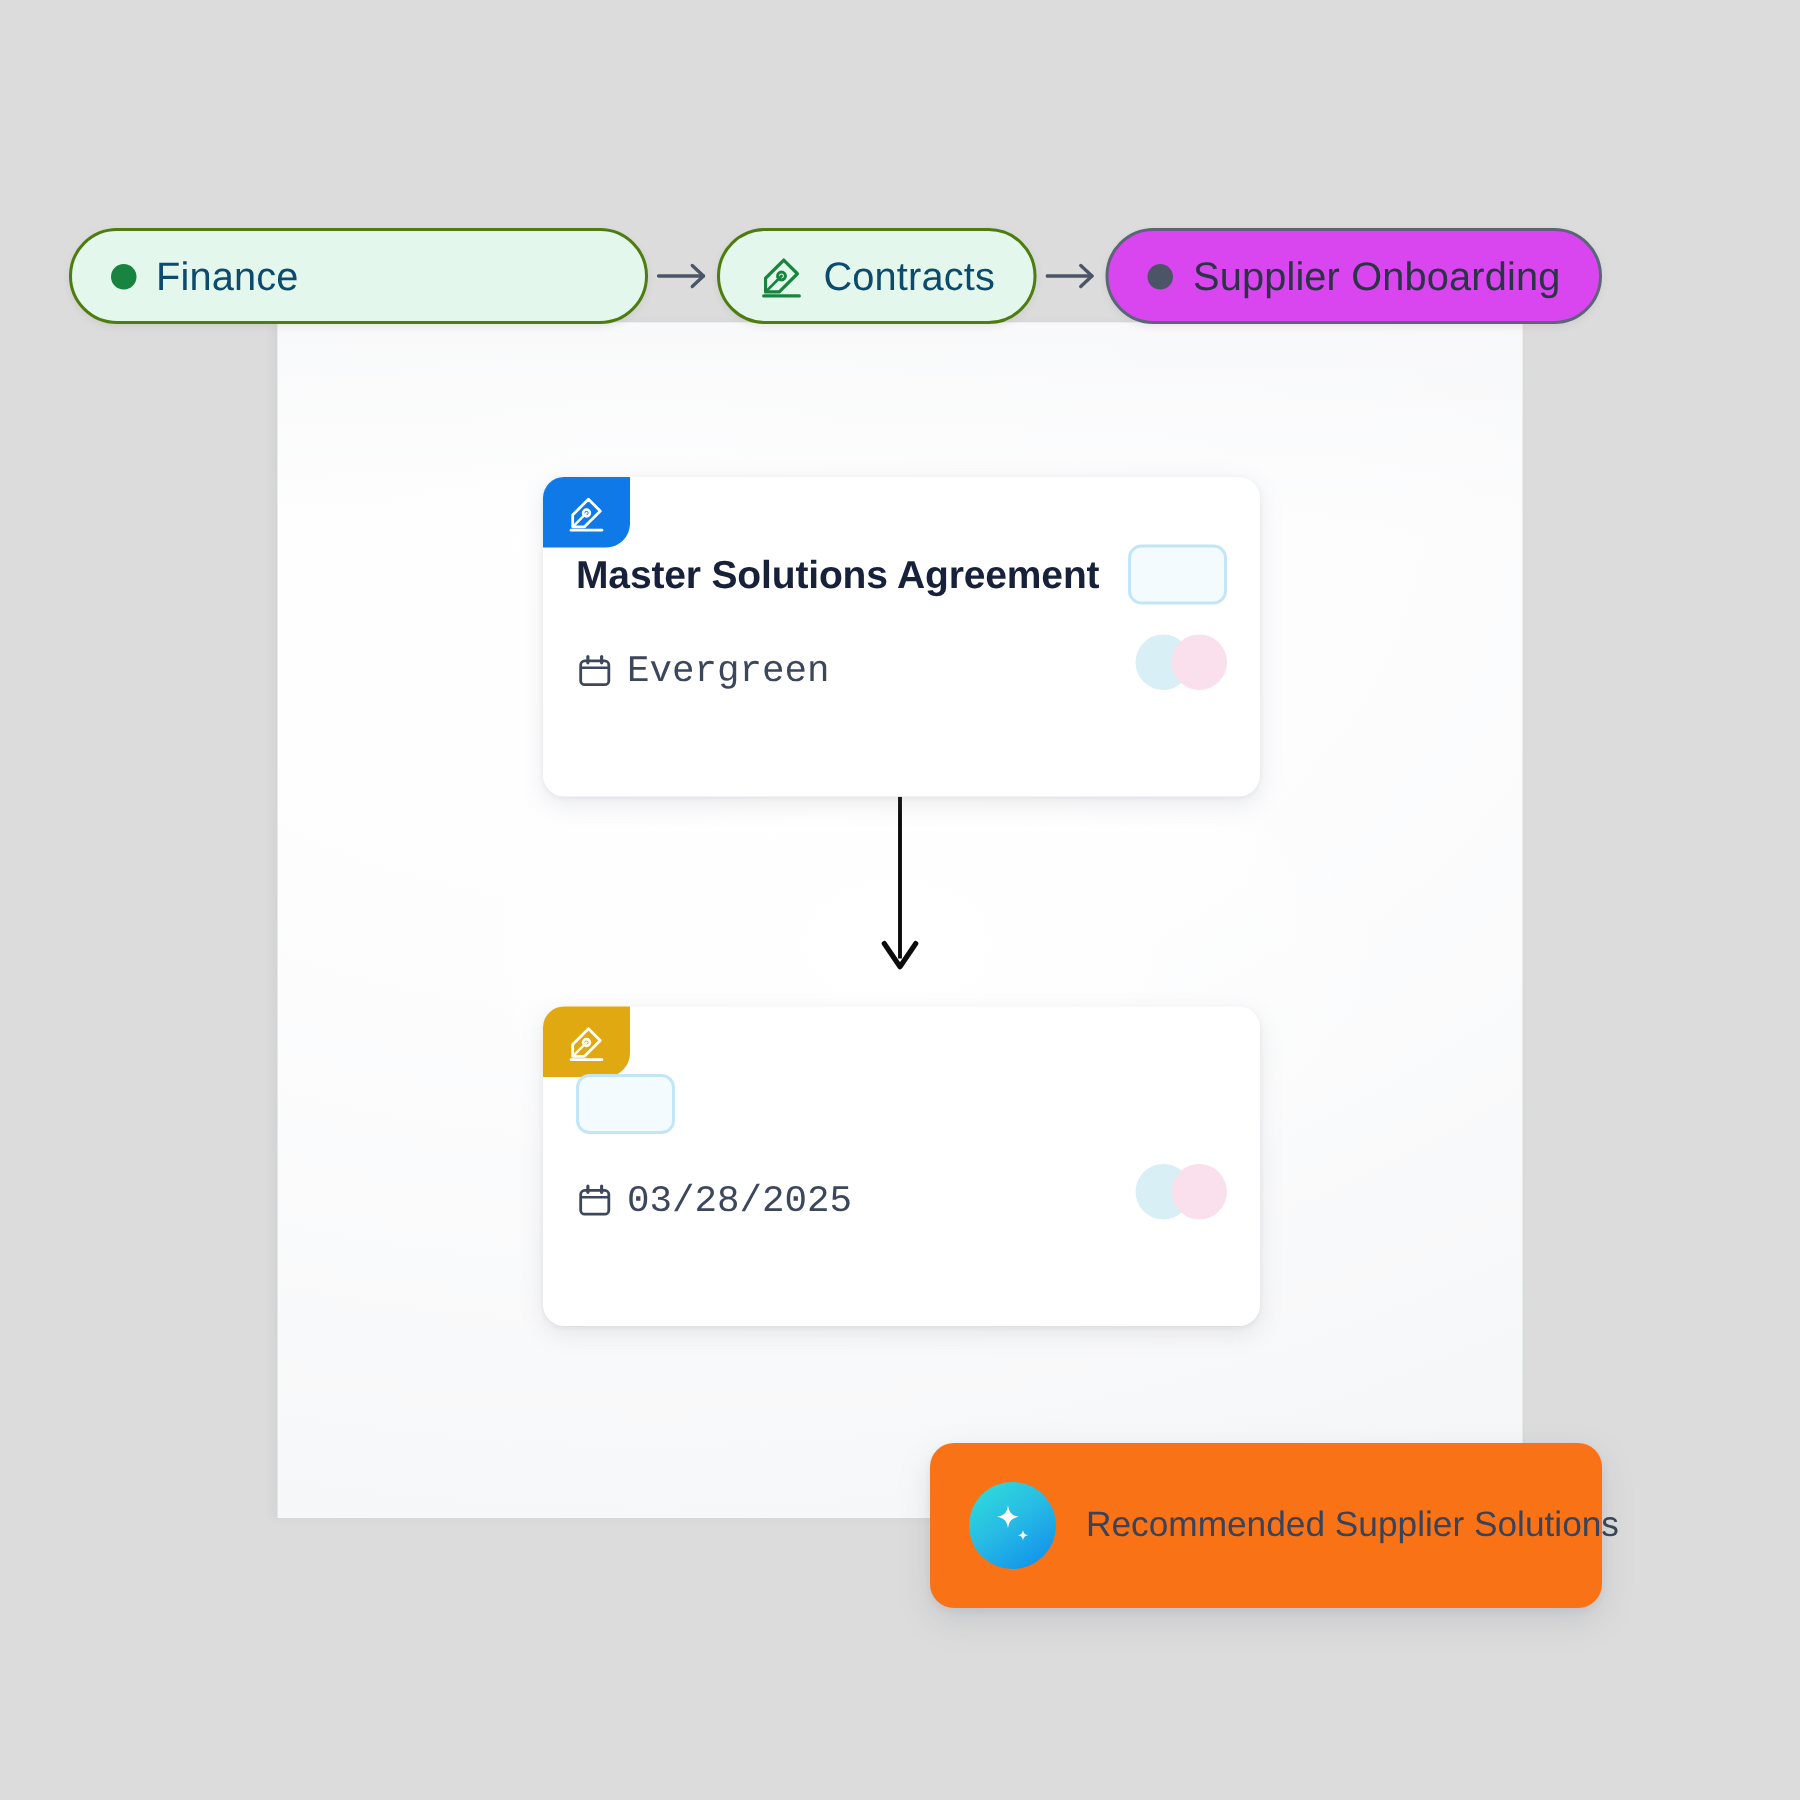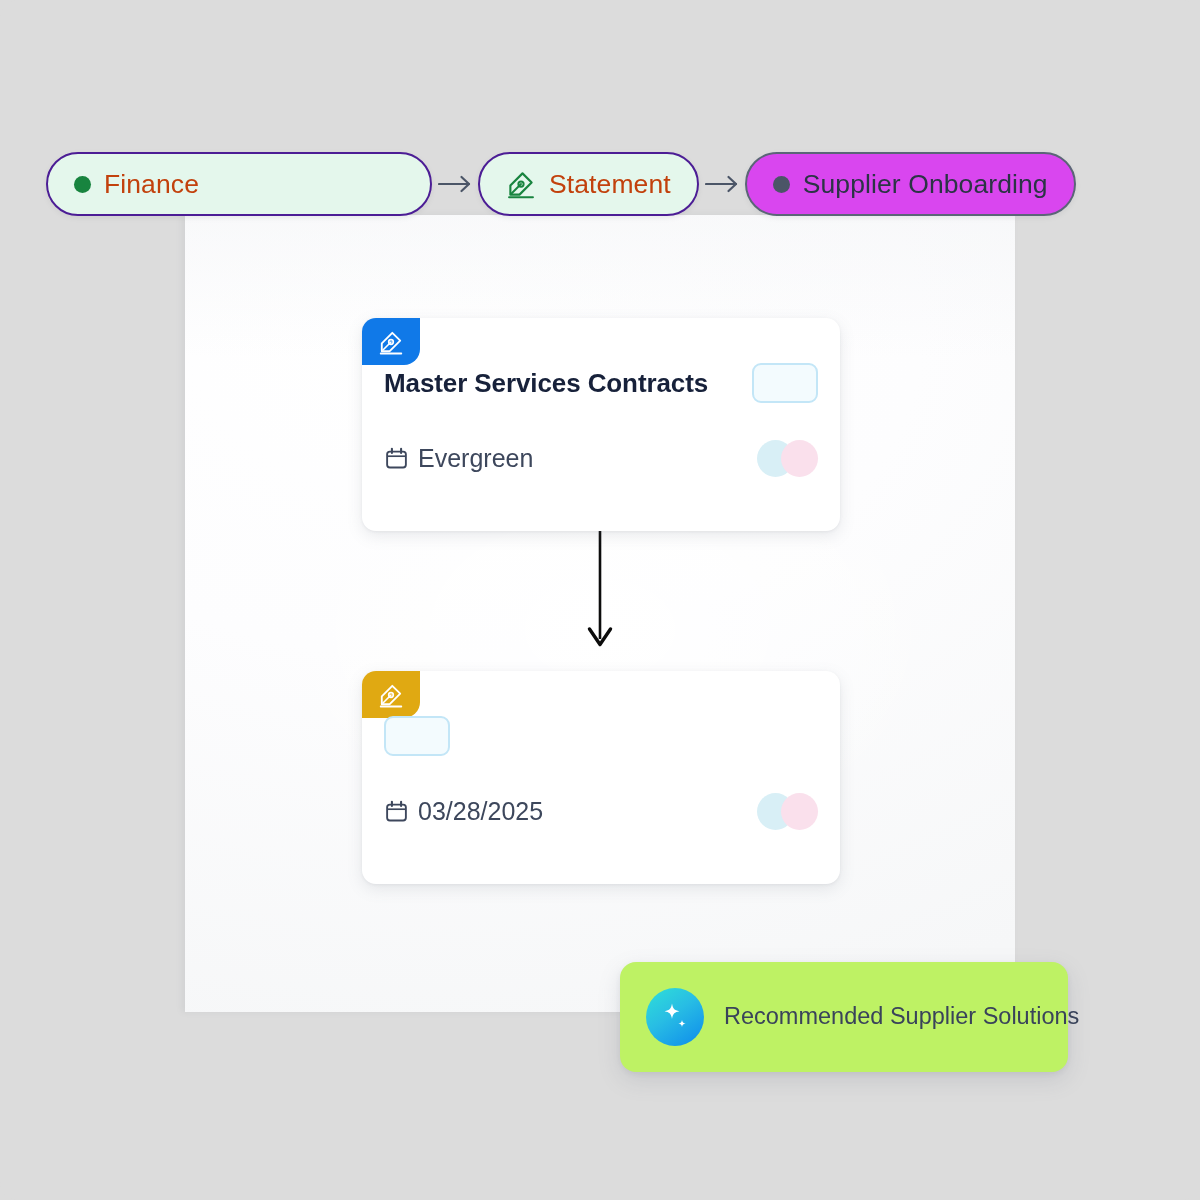--- a/index.html
+++ b/index.html
@@ -67,22 +67,22 @@
     padding: 0 26px;
     border-radius: 999px;
     font-size: 26.5px;
     letter-spacing: .1px;
     white-space: nowrap;
     box-shadow: 0 2px 5px rgba(120,125,135,.13);
   }
 
   .pill.green {
     background: #e4f7ec;
-    border: 2px solid #4c1d95;
-    color: #c2410c;
+    border: 2px solid #4d7c0f;
+    color: #0c4a6e;
     min-width: 386px;
   }
 
   .pill.green.compact { min-width: 0; }
 
   .pill.neutral {
     background: #d946ef;
     border: 2px solid #5b6577;
     color: #2b3445;
     min-width: 0;
@@ -159,24 +159,25 @@
     border-radius: 9px;
     background: #f3fbfe;
     border: 2px solid #c3e6f7;
     flex: none;
   }
 
   .card-meta-row {
     position: absolute;
     left: 22px;
     right: 22px;
-    top: 122px;
-    display: flex;
-    align-items: center;
+    top: 105px;
+    display: flex;
+    align-items: flex-end;
     justify-content: space-between;
+    font-family: Liberation Mono, monospace;
   }
 
   .meta-left {
     display: flex;
     align-items: center;
     gap: 9px;
   }
 
   .meta-text {
     font-size: 25px;
@@ -207,21 +208,21 @@
     z-index: 3;
   }
 
   
   #recommendation-toast {
     position: absolute;
     left: 620px;
     top: 962px;
     width: 448px;
     height: 110px;
-    background: #bef264;
+    background: #f97316;
     border-radius: 16px;
     box-shadow: 0 8px 22px rgba(105,112,128,.18), 0 2px 5px rgba(105,112,128,.10);
     display: flex;
     align-items: center;
     gap: 20px;
     padding: 0 26px;
     z-index: 8;
   }
 
   .sparkle-badge {
@@ -265,21 +266,21 @@
 
     <div class="pill green compact">
       <span style="display:flex;align-items:center;">
         <svg width="30" height="30" viewBox="0 0 24 24" fill="none">
           <path d="M3.5 13.2 13.2 3.5l7.3 7.3-9.7 9.7H3.5v-7.3Z" stroke="#18843f" stroke-width="1.7" stroke-linejoin="round"></path>
           <circle cx="12" cy="12" r="2.1" stroke="#18843f" stroke-width="1.6"></circle>
           <path d="M12 12 4.6 19.4" stroke="#18843f" stroke-width="1.5" stroke-linecap="round"></path>
           <path d="M2.5 22.6h19" stroke="#18843f" stroke-width="1.7" stroke-linecap="round"></path>
         </svg>
       </span>
-      <span class="pill-label">Statement</span>
+      <span class="pill-label">Contracts</span>
     </div>
 
     <span class="arrow-sep">
       <svg width="34" height="20" viewBox="0 0 34 20" fill="none">
         <path d="M1 10H31" stroke="#4b5567" stroke-width="2.2" stroke-linecap="round"></path>
         <path d="M23.5 3L31 10L23.5 17" stroke="#4b5567" stroke-width="2.2" stroke-linecap="round" stroke-linejoin="round"></path>
       </svg>
     </span>
 
     <div class="pill neutral">
@@ -295,21 +296,21 @@
         <svg width="26" height="26" viewBox="0 0 24 24" fill="none">
           <path d="M3.5 13.2 13.2 3.5l7.3 7.3-9.7 9.7H3.5v-7.3Z" stroke="#ffffff" stroke-width="1.7" stroke-linejoin="round"></path>
           <circle cx="12" cy="12" r="2.1" stroke="#ffffff" stroke-width="1.6"></circle>
           <path d="M12 12 4.6 19.4" stroke="#ffffff" stroke-width="1.5" stroke-linecap="round"></path>
           <path d="M2.5 22.6h19" stroke="#ffffff" stroke-width="1.7" stroke-linecap="round"></path>
         </svg>
       </span>
     </div>
 
     <div class="card-title-row">
-      <span class="card-title">Master Services Contracts</span>
+      <span class="card-title">Master Solutions Agreement</span>
       <span class="status-chip"></span>
     </div>
 
     <div class="card-meta-row">
       <span class="meta-left">
         <span style="display:flex;">
           <svg width="25" height="25" viewBox="0 0 24 24" fill="none">
             <rect x="3" y="5.4" width="18" height="15.2" rx="2.6" stroke="#3d475c" stroke-width="1.8"></rect>
             <path d="M7.6 2.6v4" stroke="#3d475c" stroke-width="2" stroke-linecap="round"></path>
             <path d="M16.4 2.6v4" stroke="#3d475c" stroke-width="2" stroke-linecap="round"></path>

